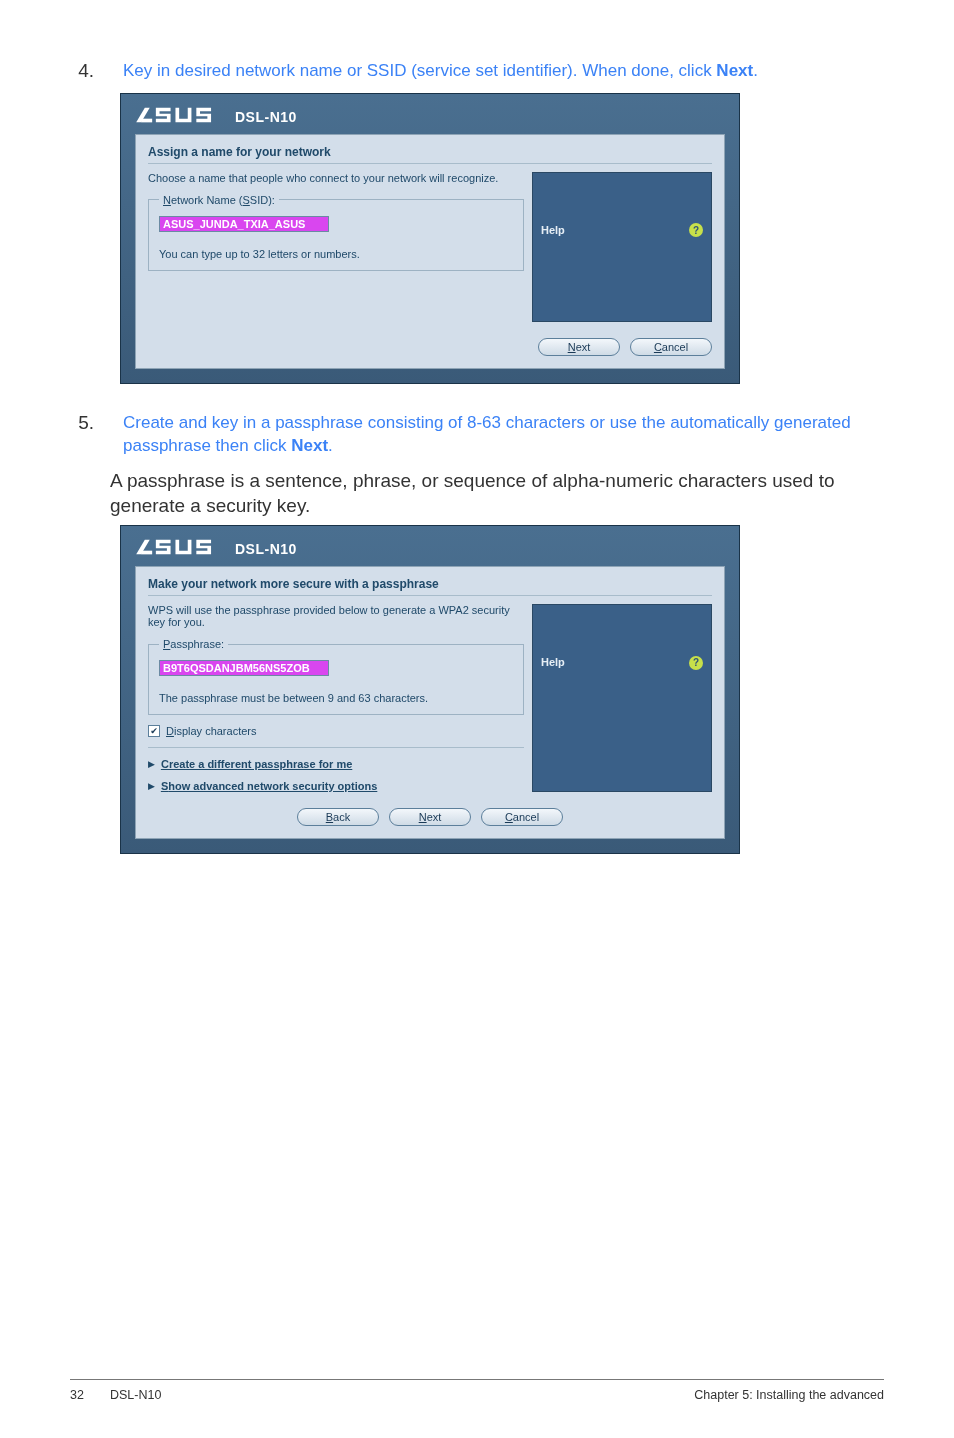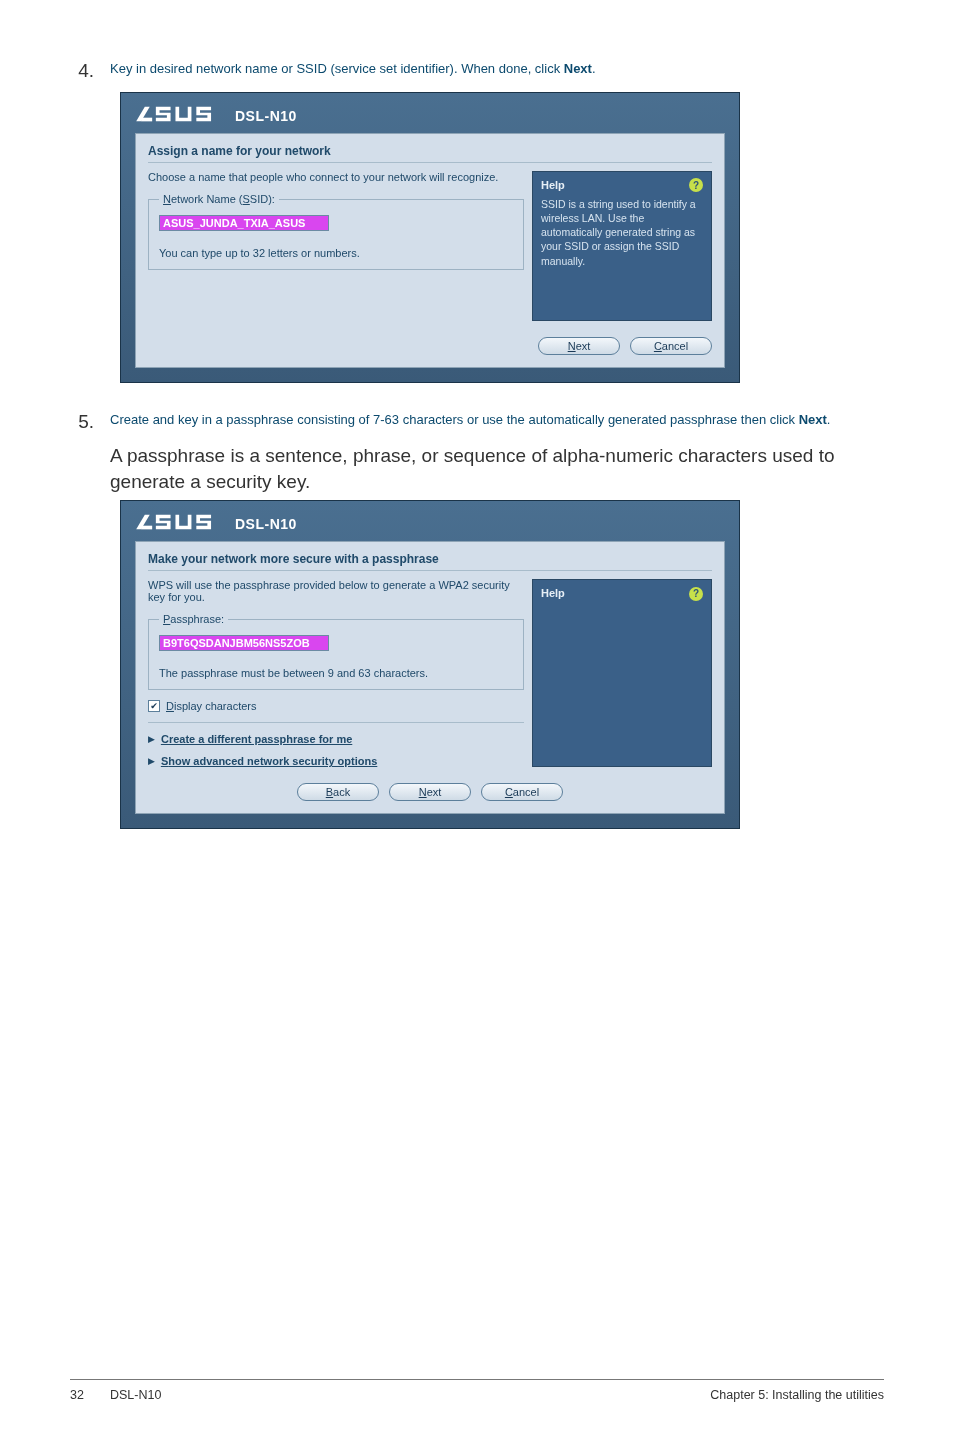--- a/index.html
+++ b/index.html
@@ -7,21 +7,21 @@
     font-family: Arial, Helvetica, sans-serif;
     background: #fff;
     width: 954px;
     height: 1438px;
     position: relative;
     padding: 60px 70px 0 70px;
     color: #333;
   }
   .step-row { display: flex; margin-bottom: 10px; }
   .step-num { width: 40px; flex-shrink: 0; font-size: 19px; color: #333; text-align: right; padding-right: 16px; }
-  .step-text { font-size: 13px; line-height: 1.35; color: #0c4a6e; }
+  .step-text { font-size: 17px; line-height: 1.35; color: #3b82f6; margin-left: 13px; }
   .step-text b { font-weight: bold; }
   .indent-block { margin-left: 40px; font-size: 19px; line-height: 1.35; color: #333; }
   .dialog {
     width: 620px;
     margin: 6px 0 28px 50px;
     background: linear-gradient(#4a6f90, #3a5a78);
     border: 1px solid #1a3348;
     padding: 10px 14px 14px 14px;
     position: relative;
   }
@@ -51,21 +51,21 @@
   .help-box {
     width: 180px;
     background: #3a6088;
     border: 1px solid #2a4864;
     padding: 6px 8px 10px 8px;
     color: #d6e3ef;
     font-size: 10.5px;
     line-height:1.35;
     min-height: 150px;
   }
-  .help-title-row { display:flex; justify-content:space-between; align-items:center; margin-bottom:4px;}
+  .help-title-row { display:flex; justify-content:space-between; align-items:center; margin-bottom:4px;margin-top:44px;}
   .help-title { font-weight:bold; color:#e6eef5; font-size:11px;}
   .help-icon {
     width:14px;height:14px;border-radius:50%;
     background:#c7e04a;color:#305577;font-size:10px;font-weight:bold;
     display:flex;align-items:center;justify-content:center;
   }
   .button-row { display:flex; justify-content:flex-end; gap:10px; margin-top:16px;}
   .button-row.center { justify-content:center; }
   .win-btn {
     min-width: 82px;
@@ -129,34 +129,33 @@
           <legend><u>N</u>etwork Name (<u>S</u>SID):</legend>
           <input class="text-input selected" type="text" value="ASUS_JUNDA_TXIA_ASUS" style="">
           <div class="field-hint">You can type up to 32 letters or numbers.</div>
         </fieldset>
       </div>
       <div class="help-box">
         <div class="help-title-row">
           <span class="help-title">Help</span>
           <span class="help-icon">?</span>
         </div>
-        <div>SSID is a string used to identify a wireless LAN. Use the automatically generated string as your SSID or assign the SSID manually.</div>
       </div>
     </div>
     <div class="button-row">
       <div class="win-btn"><u>N</u>ext</div>
       <div class="win-btn"><u>C</u>ancel</div>
     </div>
   </div>
 </div>
 
 <div class="step-row">
   <div class="step-num">5.</div>
   <div class="step-text">
-    <span>Create and key in a passphrase consisting of 7-63 characters or use the automatically generated passphrase then click </span><b>Next</b><span>.</span>
+    <span>Create and key in a passphrase consisting of 8-63 characters or use the automatically generated passphrase then click </span><b>Next</b><span>.</span>
   </div>
 </div>
 <div class="indent-block">A passphrase is a sentence, phrase, or sequence of alpha-numeric characters used to generate a security key.</div>
 
 <div class="dialog">
   <div class="asus-logo">
     <span>
       <svg width="92" height="22" viewBox="0 0 150 32">
         <g fill="#ffffff">
           <polygon points="2,28 16,4 24,4 10,28"></polygon>
@@ -208,15 +207,15 @@
       <div class="win-btn"><u>C</u>ancel</div>
     </div>
   </div>
 </div>
 
 <div class="footer">
   <hr class="footer-rule">
   <div class="footer-row">
     <span class="pg">32</span>
     <span class="model">DSL-N10</span>
-    <span class="chap">Chapter 5: Installing the utilities</span>
+    <span class="chap">Chapter 5: Installing the advanced</span>
   </div>
 </div>
 
 </body></html>

